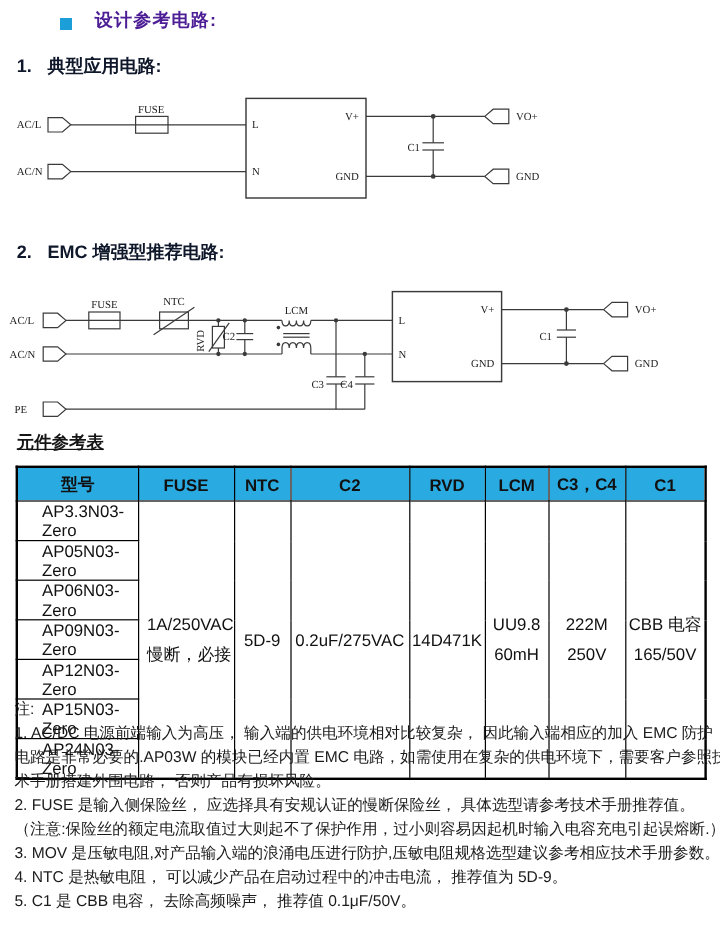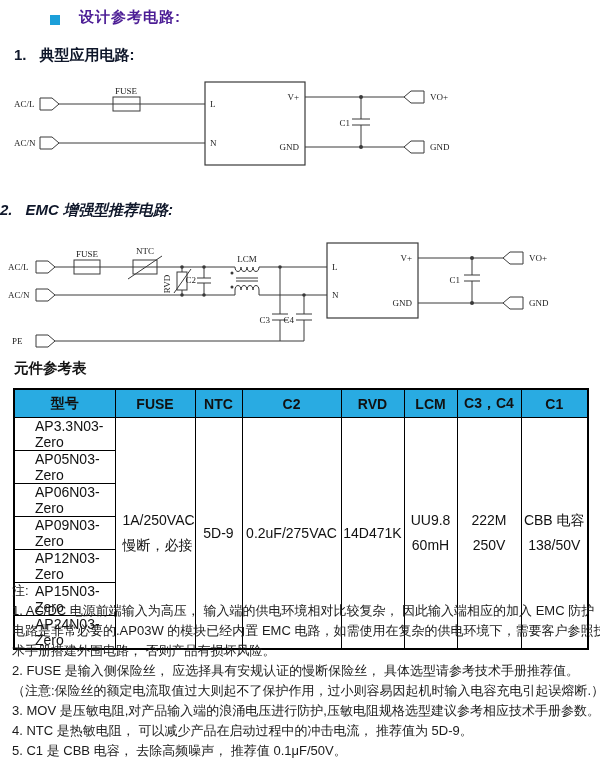--- a/index.html
+++ b/index.html
@@ -8,32 +8,32 @@
     font-family:"Liberation Sans", sans-serif; color:#1a1a1a;
   }
   .page { position:relative; width:600px; height:773px; overflow:hidden; background:#fff; }
 
   .bullet-square { position:absolute; left:50px; top:15px; width:10px; height:10px; background:#1c9fd9; }
   .doc-title { position:absolute; left:79px; top:8px; font-size:15px; font-weight:bold; color:#4c1d95; letter-spacing:1px; }
 
   .sec-heading { position:absolute; font-size:15px; font-weight:bold; color:#0f172a; }
   .sec-heading .num { display:inline-block; margin-right:13px; }
   #sec1 { left:14px; top:46px; }
-  #sec2 { left:0; top:201px;font-style:italic; }
+  #sec2 { left:14px; top:201px; }
 
   svg.circuit { position:absolute; left:0; display:block; }
   #circuit1 { top:70px; }
   #circuit2 { top:230px; }
   svg text { font-family:"Liberation Serif", serif; font-size:9px; fill:#222; }
   .w   { stroke:#3a3a3a; stroke-width:1; fill:none; }
   .box { stroke:#3a3a3a; stroke-width:1.2; fill:none; }
   .con { stroke:#3a3a3a; stroke-width:1; fill:#ffffff; }
   .dot { fill:#3a3a3a; stroke:none; }
 
-  .table-title { position:absolute; left:14px; top:359px; font-size:14.5px; font-weight:bold; color:#151515; }
+  .table-title { position:absolute; left:14px; top:359px; font-size:14.5px; font-weight:bold; color:#151515;text-decoration:underline; }
 
   table.ref {
     position:absolute; left:13px; top:388px; width:574px;
     border-collapse:collapse; table-layout:fixed; font-size:14px; color:#111;
     border:2px solid #000;
   }
   table.ref th, table.ref td { border:1px solid #000; overflow:hidden;margin-top:32px; }
   table.ref th { background:#29abe2; height:27px; font-weight:bold; text-align:center; padding:0; }
   td.model { height:20px; text-align:left; padding:0 0 0 20px; font-size:14px; }
   td.val { text-align:center; vertical-align:middle; line-height:25px; padding:0; }
@@ -239,21 +239,21 @@
         <td class="val" rowspan="7">
           <div>UU9.8</div>
           <div>60mH</div>
         </td>
         <td class="val" rowspan="7">
           <div>222M</div>
           <div>250V</div>
         </td>
         <td class="val" rowspan="7">
           <div>CBB 电容</div>
-          <div>138/50V</div>
+          <div>165/50V</div>
         </td>
       </tr>
       <tr>
           <td class="model">AP05N03-Zero</td>
         </tr>
       <tr>
           <td class="model">AP06N03-Zero</td>
         </tr>
       <tr>
           <td class="model">AP09N03-Zero</td>

